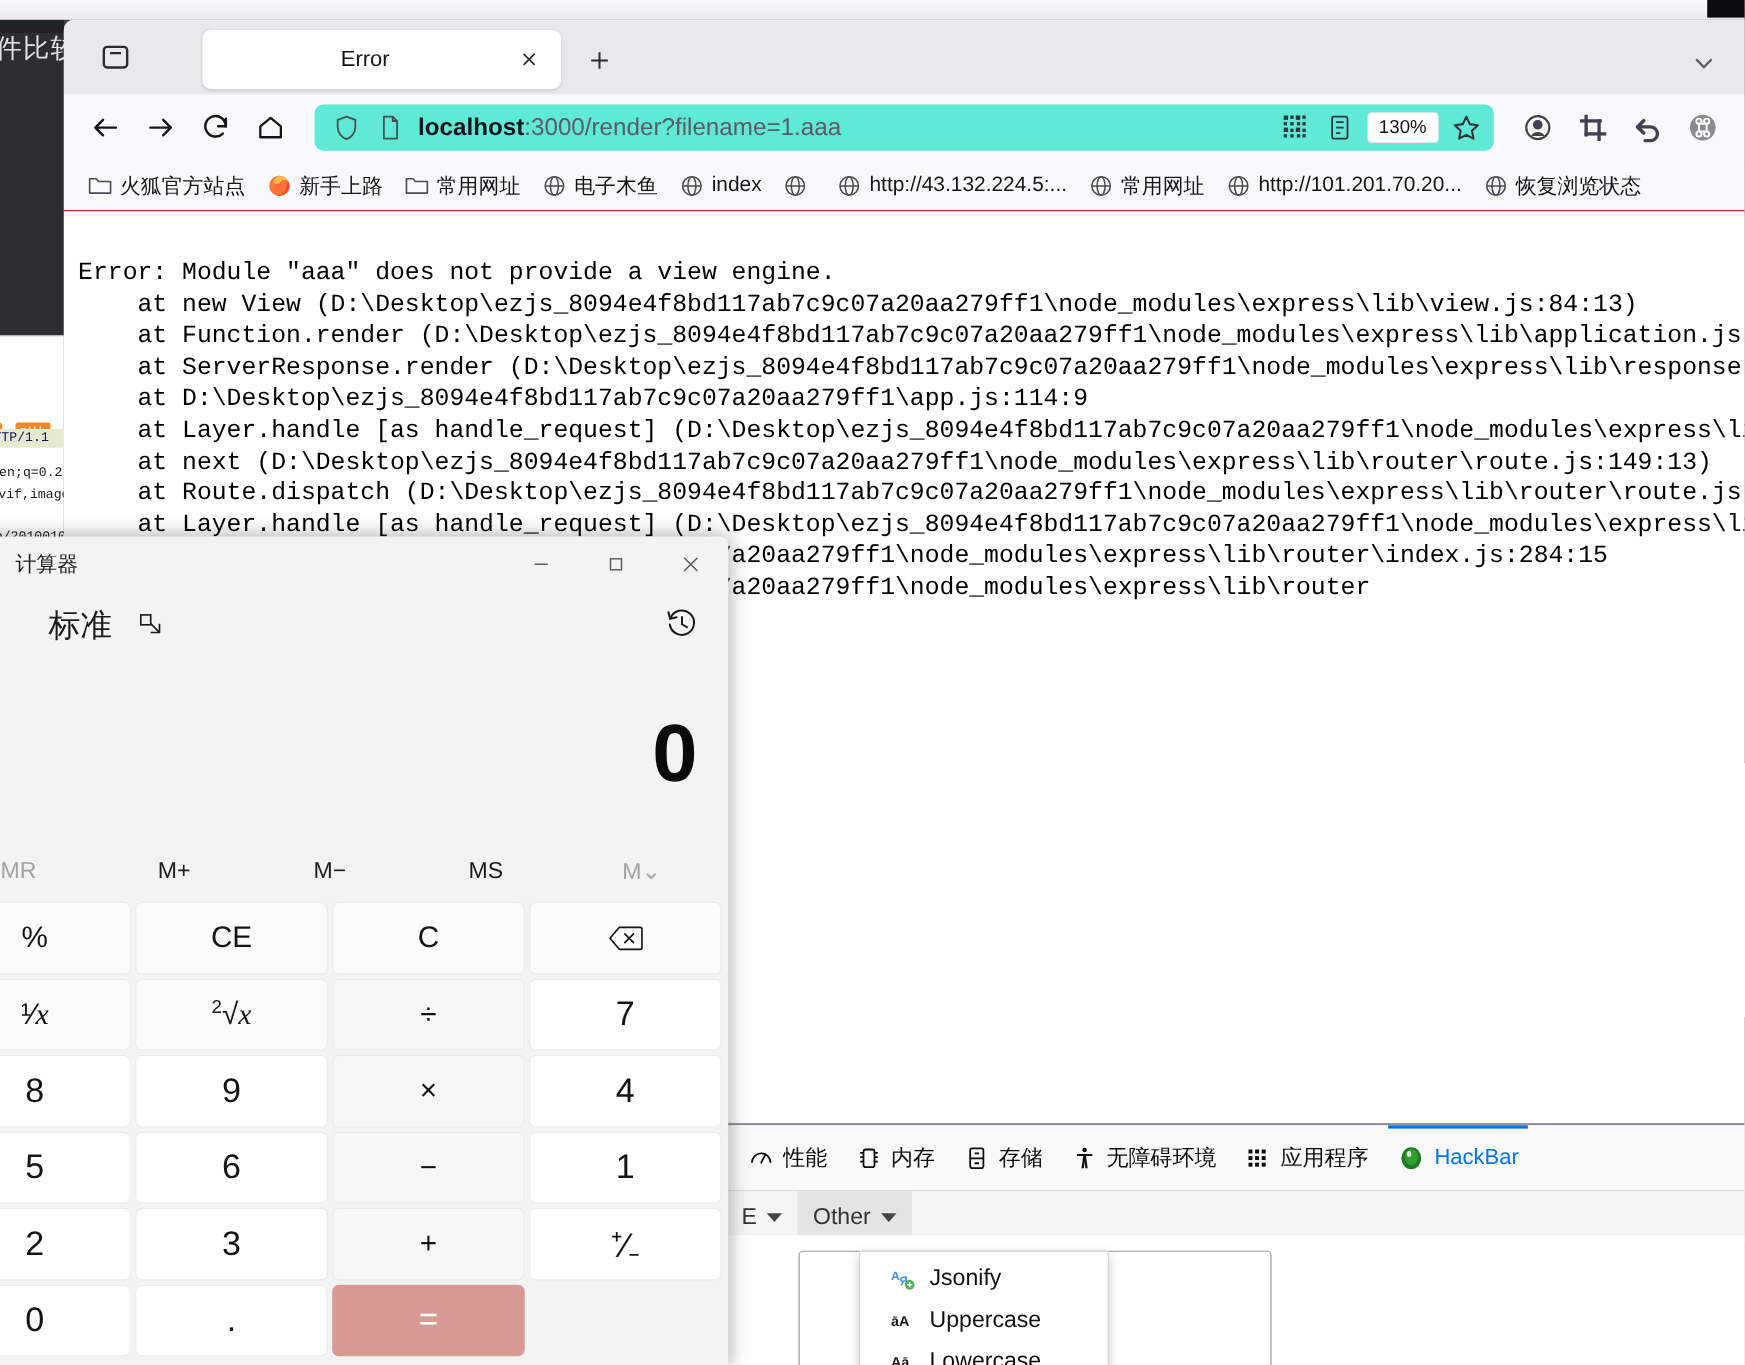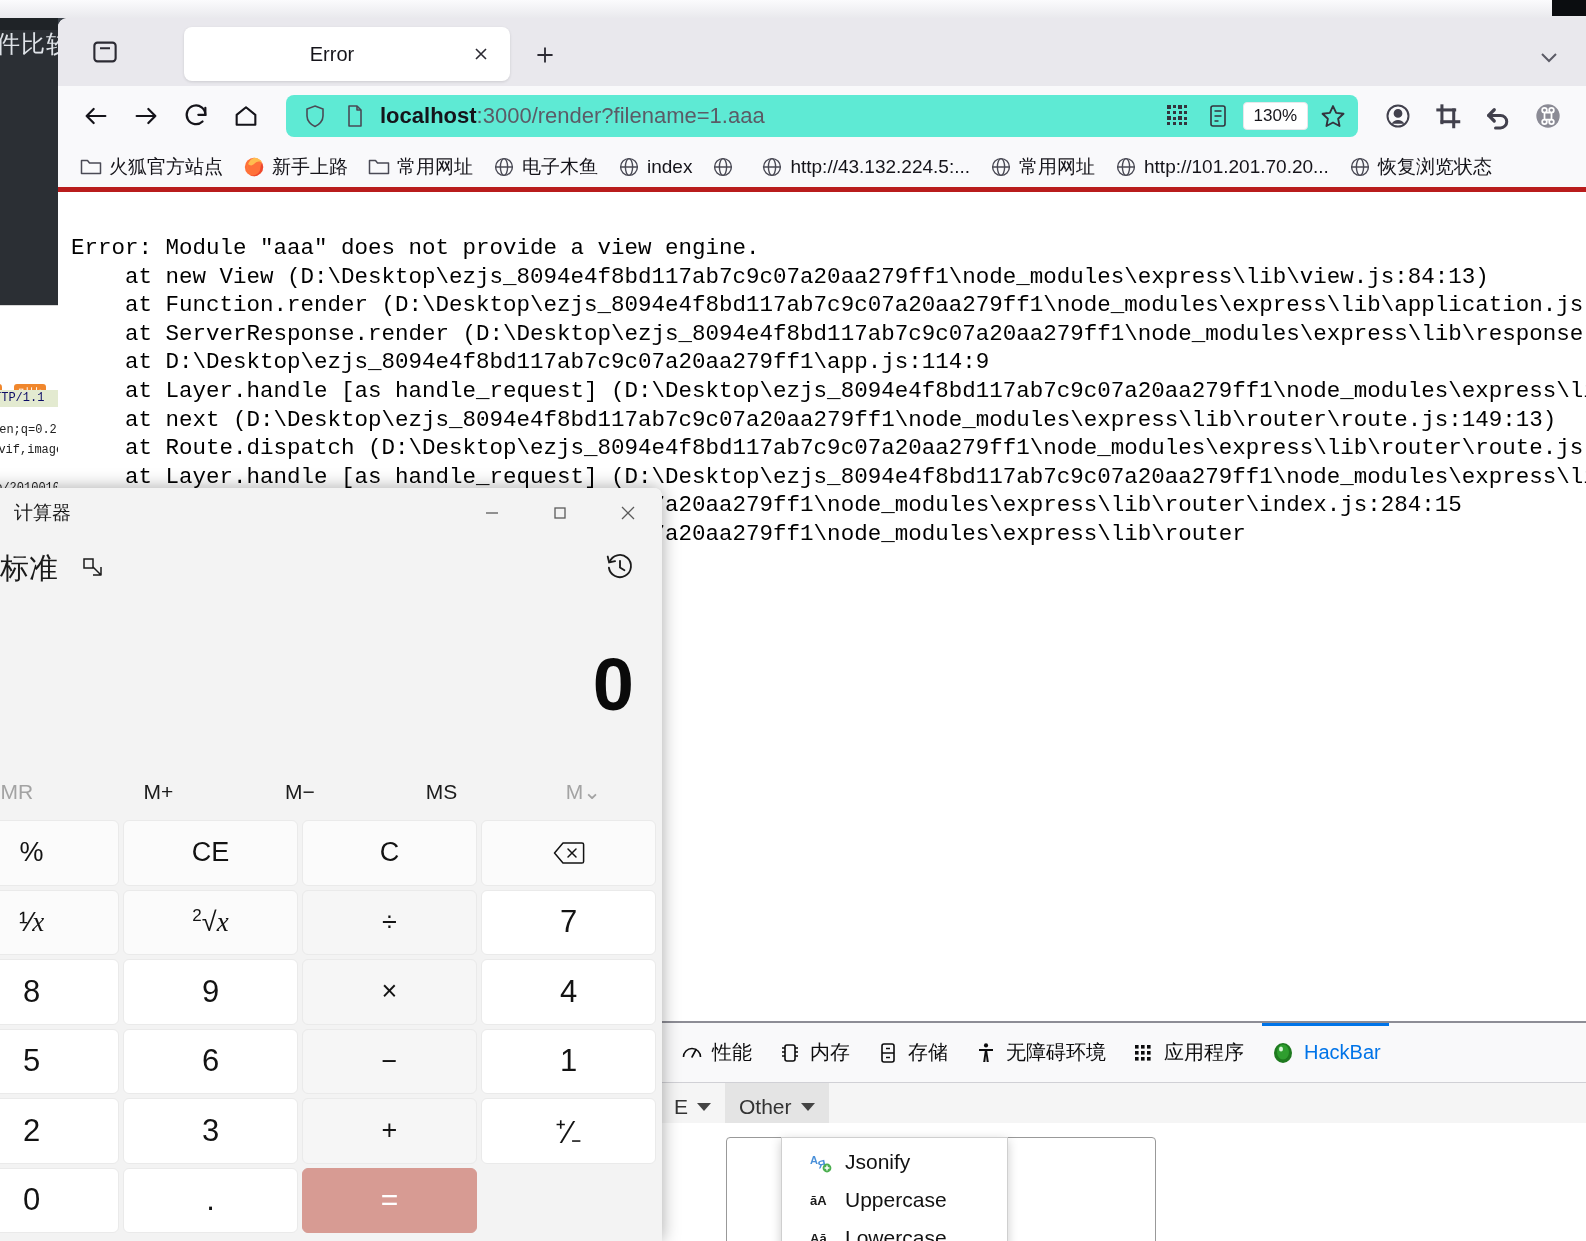--- a/index.html
+++ b/index.html
@@ -112,21 +112,21 @@
   #urlbar-text b { color: #15141a; font-weight: 700; }
   #zoom-badge {
     background: #ffffff; border-radius: 4px; font-size: 17px; color: #15141a;
     padding: 3px 10px; border: 1px solid #e6e6ea;
   }
   .urlicon { width: 30px; height: 30px; display:flex; align-items:center; justify-content:center; flex:0 0 auto;}
 
   
   #bookmarks {
     height: 46px; background: #f9f9fb; display: flex; align-items: center;
-    padding: 0 14px; gap: 4px; border-bottom: 5px solid #b91c1c;
+    padding: 0 14px; gap: 4px; border-bottom: 1px solid #b91c1c;
   }
   .bm {
     display: flex; align-items: center; gap: 7px; padding: 4px 8px;
     border-radius: 5px; font-size: 19px; color: #15141a; white-space: nowrap;
   }
   .bm svg { flex: 0 0 auto; }
 
   
   #page {
     position: absolute; left: 0; top: 176px; right: 0; bottom: 0;
@@ -201,21 +201,21 @@
   #calc-title { font-size: 19px; color: #1b1b1b; padding-left: 76px; }
   #calc-winbtns { margin-left: auto; display: flex; height: 100%; }
   .winbtn {
     width: 68px; height: 100%; display: flex; align-items: center;
     justify-content: center; color: #5a5a5a;
   }
   #calc-modebar {
     height: 62px; display: flex; align-items: center; padding: 0 26px 0 62px;
     gap: 22px; flex: 0 0 auto;
   }
-  #calc-mode { font-size: 29px; color: #1b1b1b; font-weight: 400; }
+  #calc-mode { font-size: 29px; color: #1b1b1b; font-weight: 400; padding-left: 44px; }
   #calc-history-btn { margin-left: auto; }
   #calc-display {
     flex: 0 0 auto; height: 168px; display: flex; align-items: center;
     justify-content: flex-end; padding-right: 28px;
   }
   #calc-value { font-size: 74px; color: #0a0a0a; font-weight: 600; }
   #calc-memrow {
     height: 48px; display: grid; grid-template-columns: repeat(5,1fr);
     align-items: center; flex: 0 0 auto; padding: 0 8px;
   }

